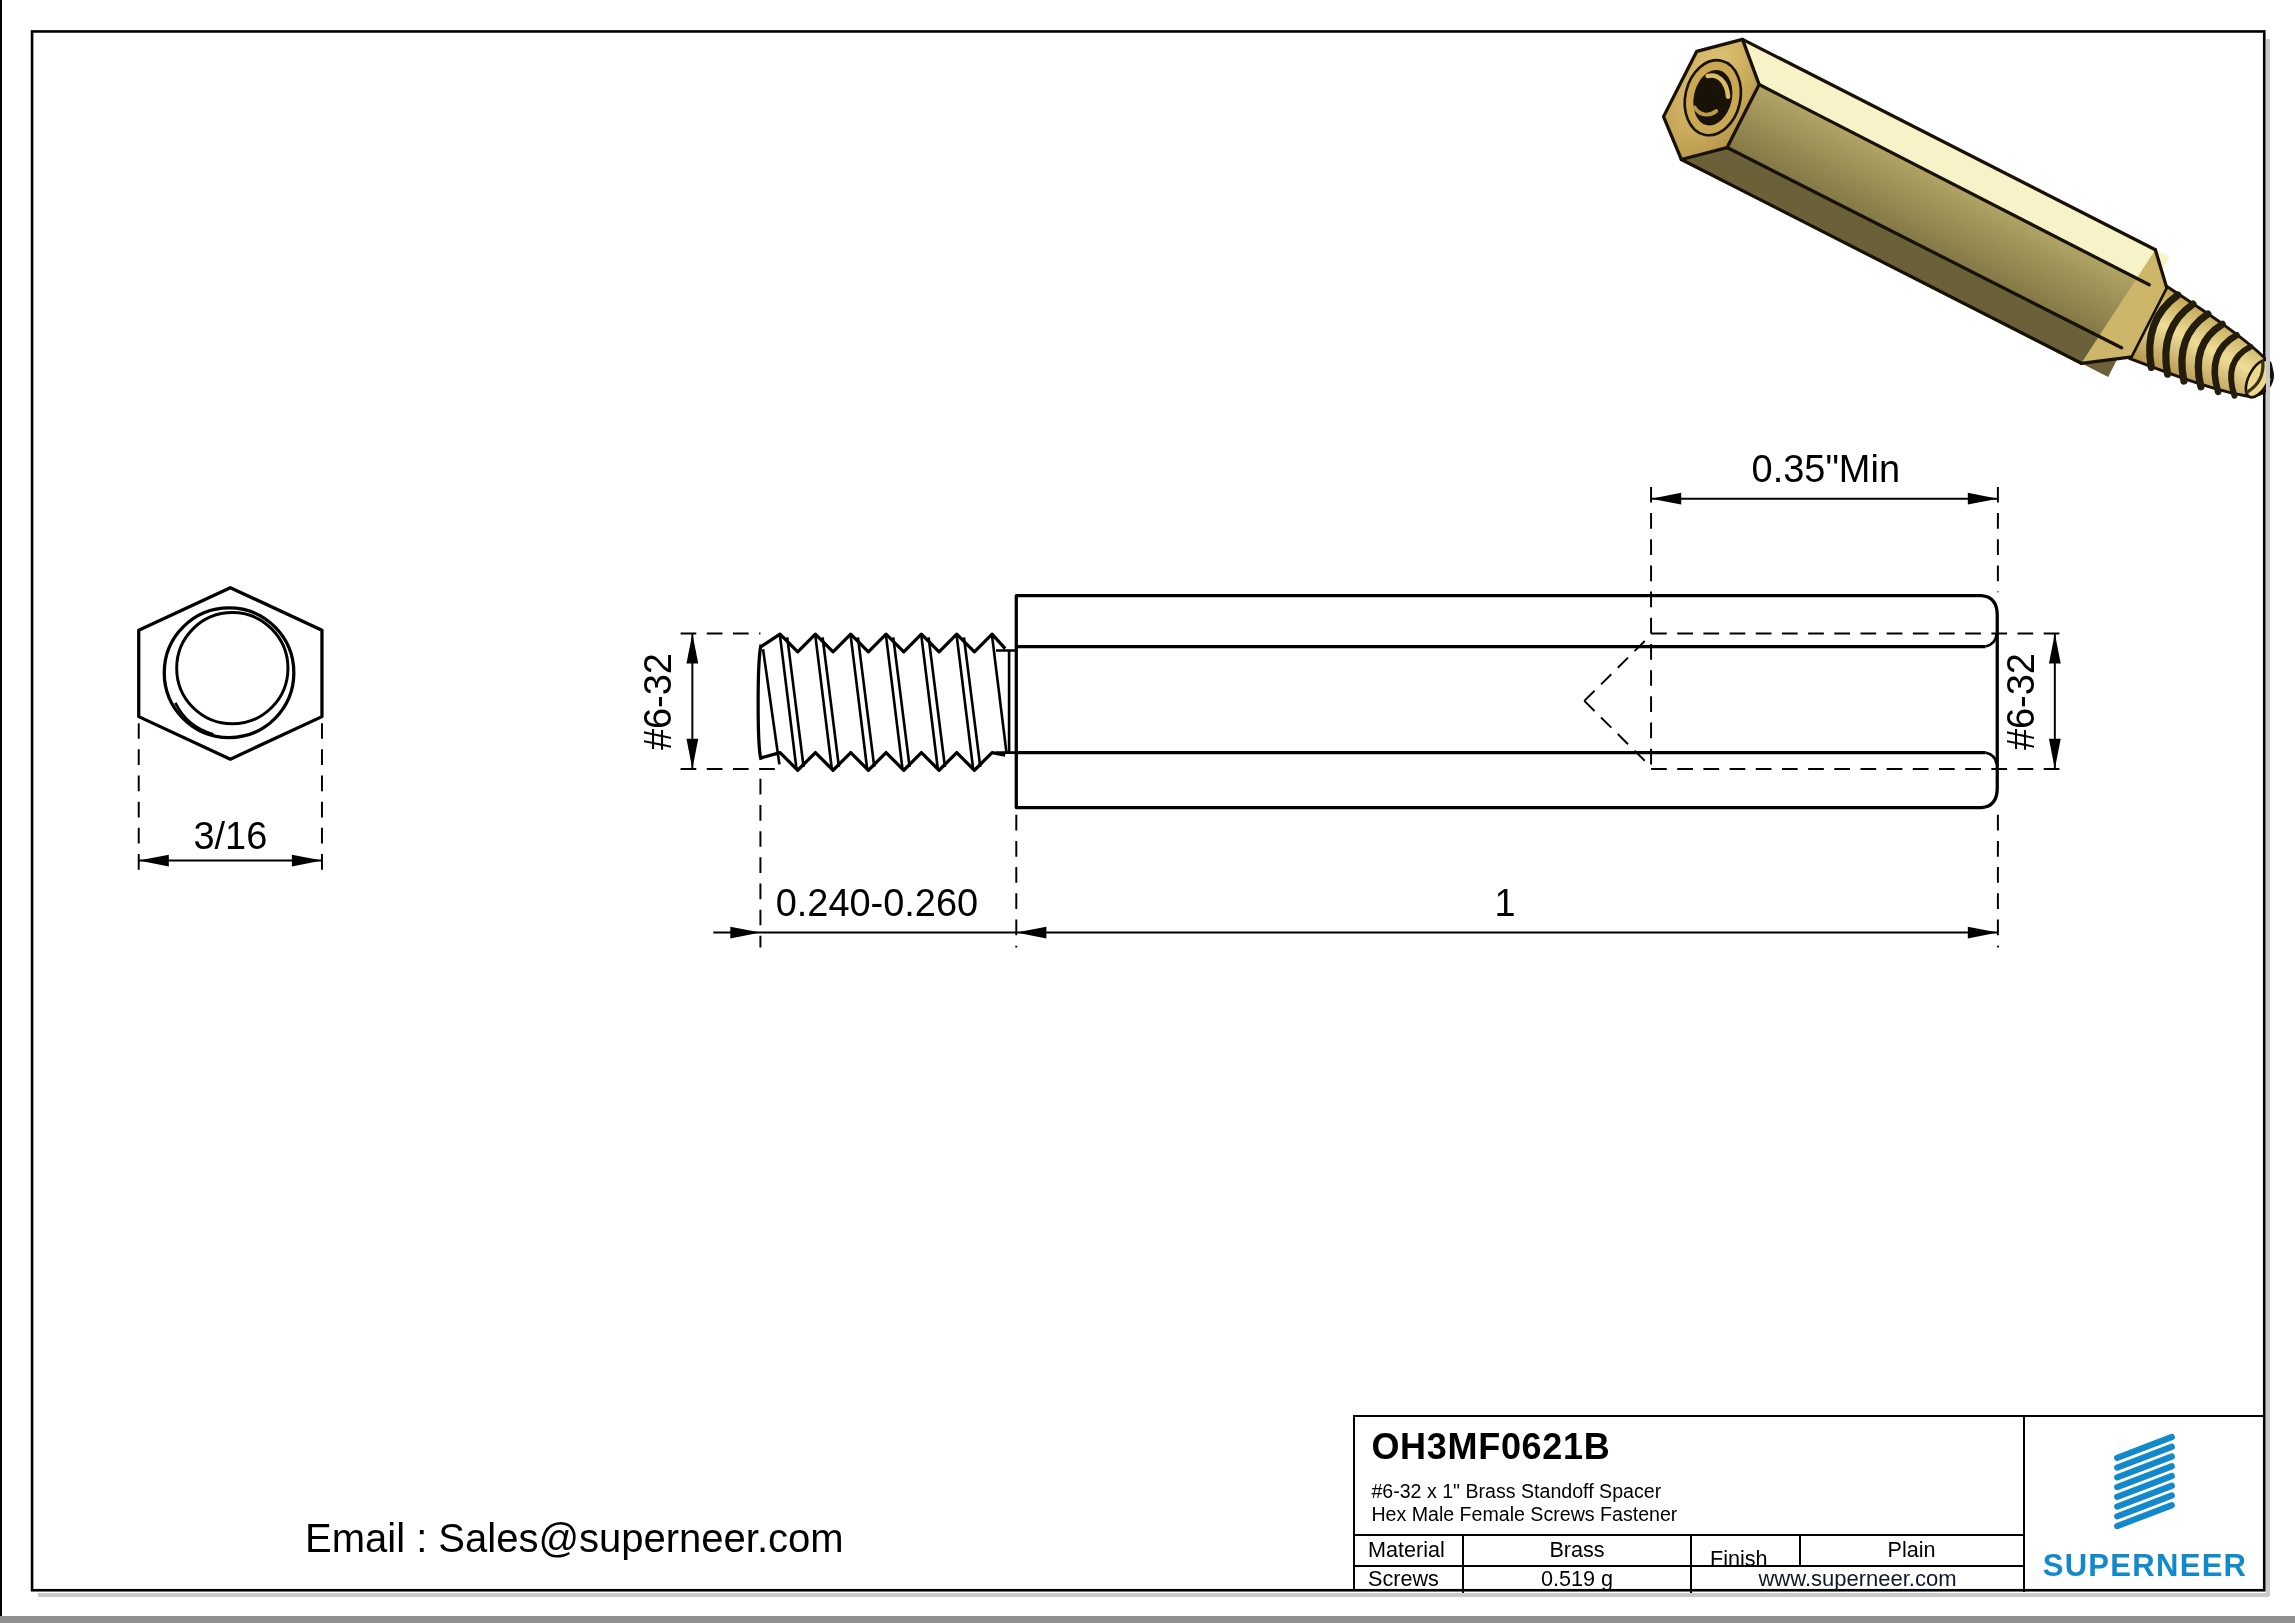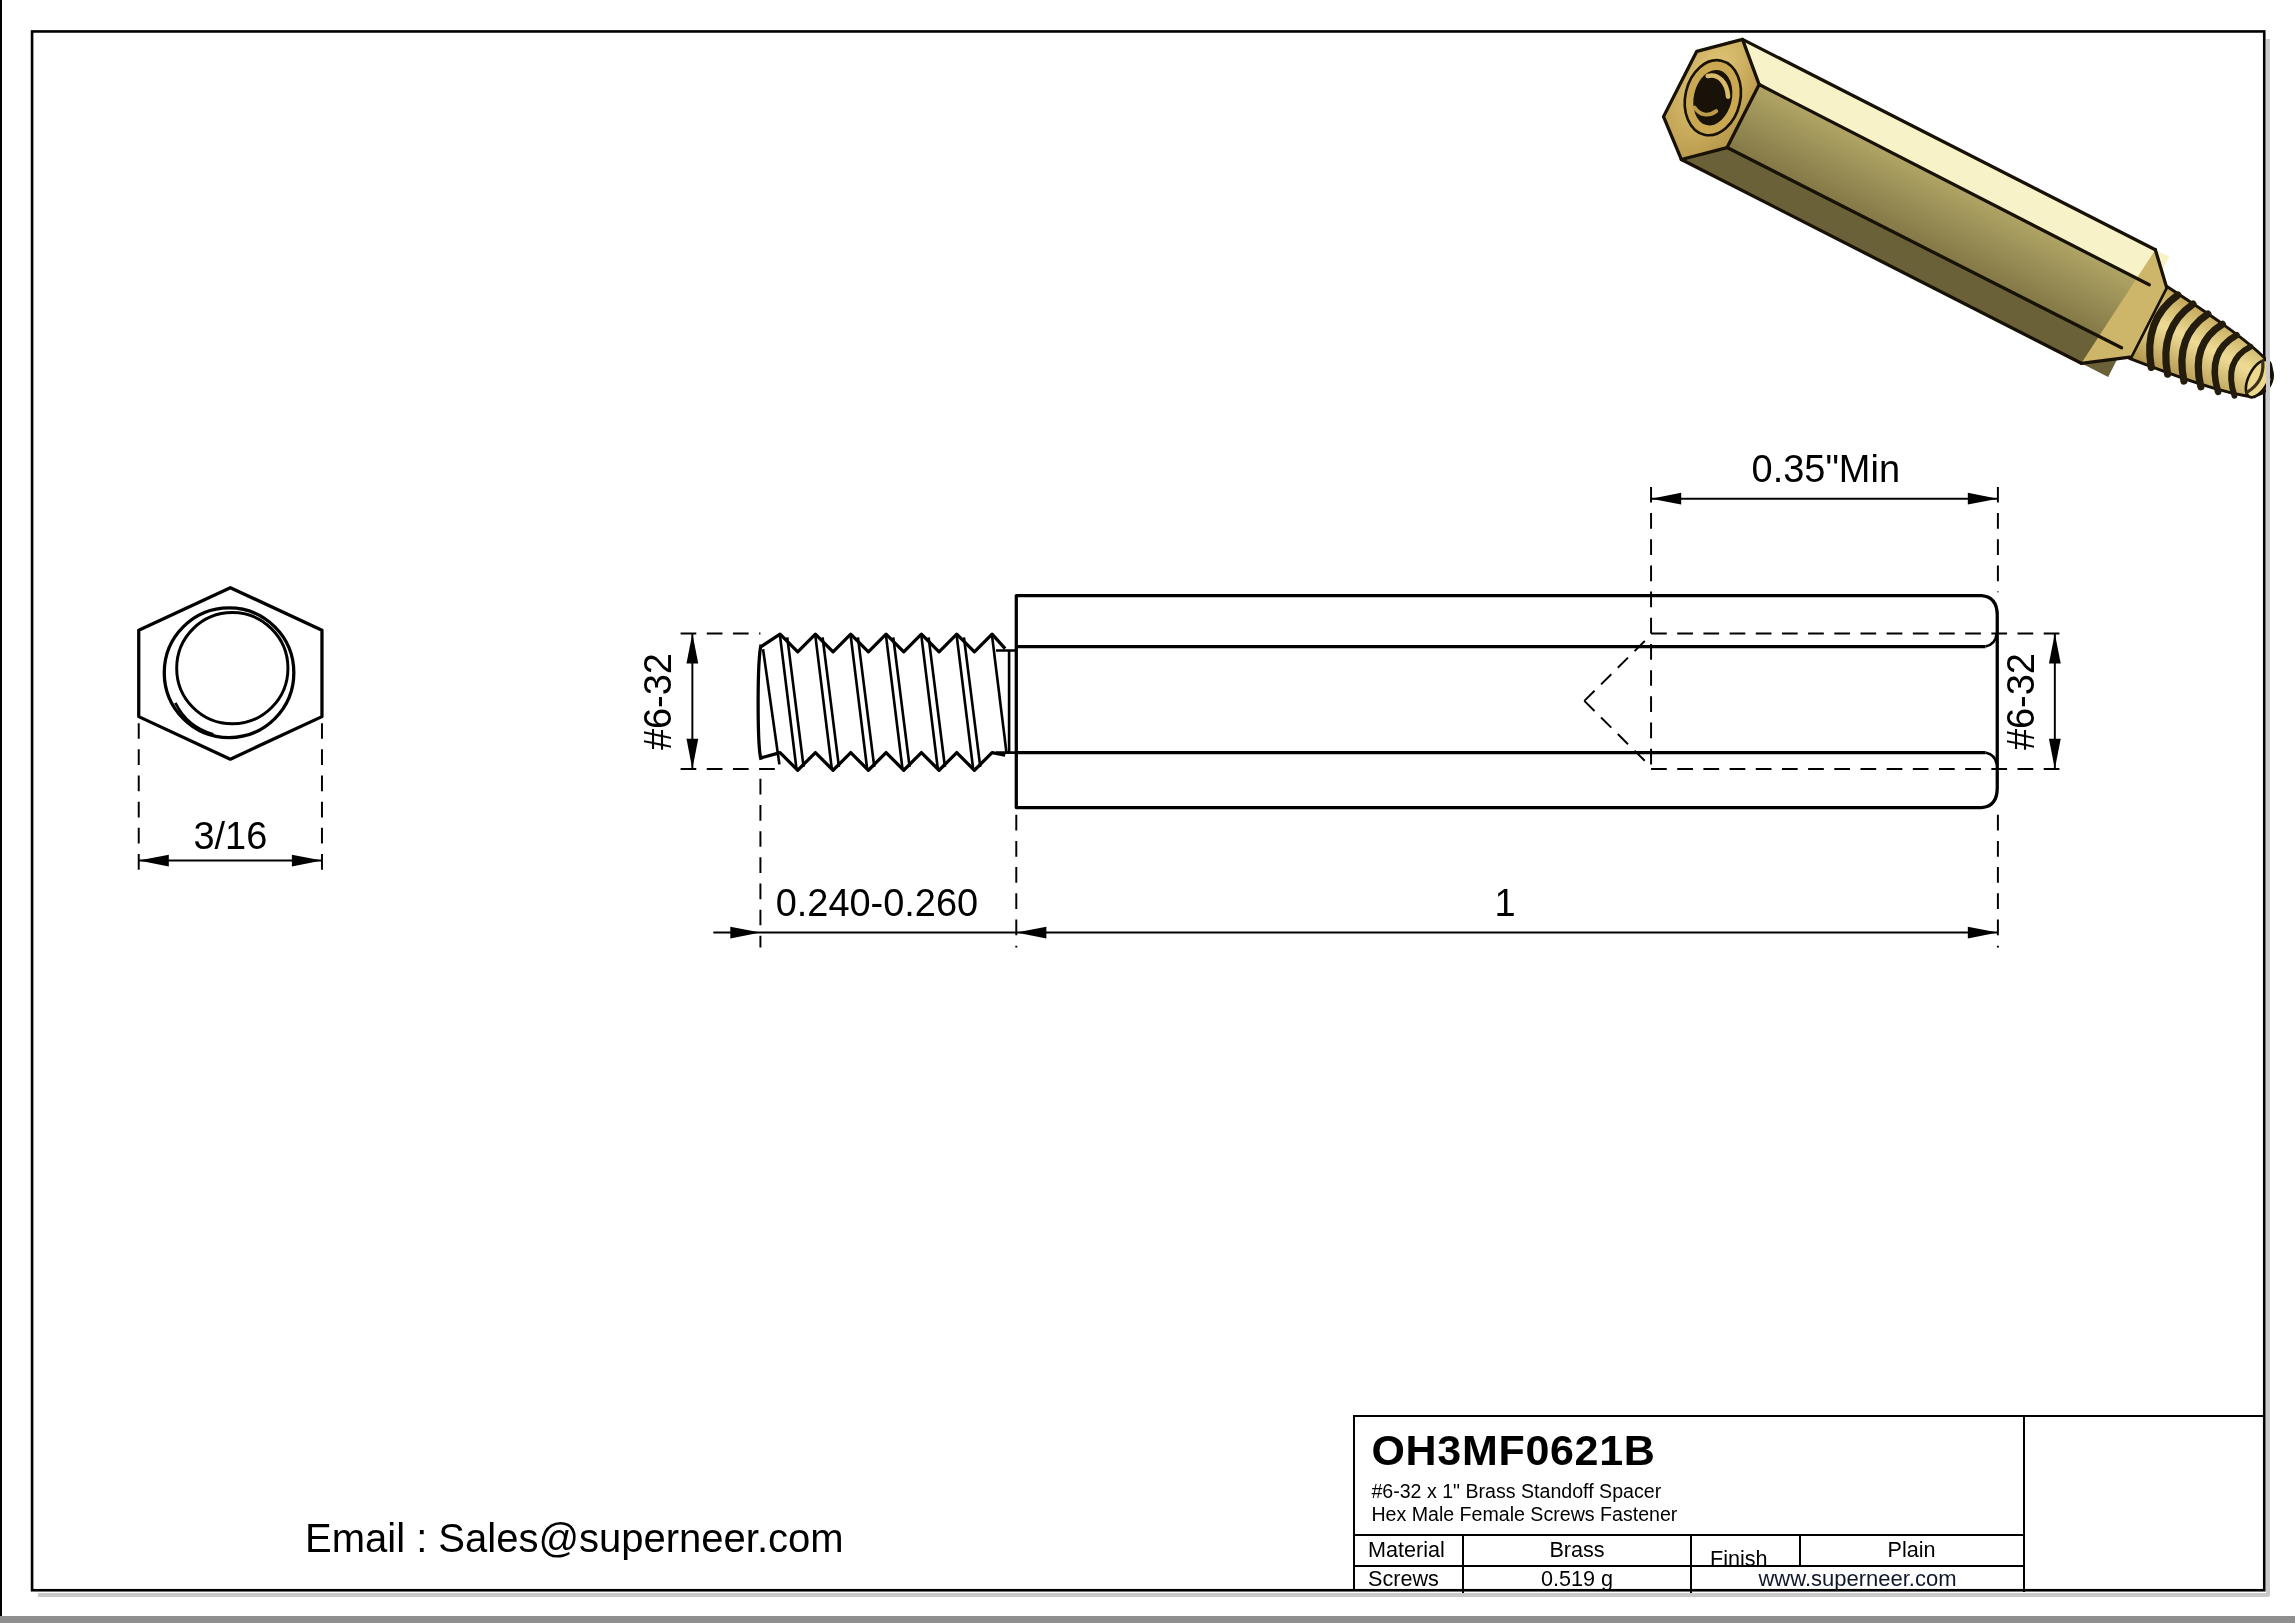--- a/index.html
+++ b/index.html
@@ -8,21 +8,21 @@
   .edge-left{position:absolute;left:0;top:0;width:2px;height:1623px;background:#000;}
   .bar-bottom{position:absolute;left:0;top:1616px;width:2295px;height:7.2px;background:#8f8f8f;}
   .shadow-r{position:absolute;left:2266px;top:39px;width:3.9px;height:1557px;background:#c9c9c9;}
   .shadow-b{position:absolute;left:38px;top:1593px;width:2231px;height:3.9px;background:#c9c9c9;}
   svg.draw{position:absolute;left:0;top:0;}
   .dim-text{font-size:58px;fill:#000;}
   
   .tb{position:absolute;left:1353px;top:1415px;width:912px;height:175px;
       border-left:2px solid #000;border-top:2px solid #000;box-sizing:border-box;}
   .tb .ln{position:absolute;background:#000;}
-  .tb-part{position:absolute;left:16.4px;top:9.2px;font-size:43px;font-weight:bold;letter-spacing:0.7px;}
+  .tb-part{position:absolute;left:16.4px;top:9.2px;font-size:36px;font-weight:bold;letter-spacing:0.7px;}
   .tb-desc{position:absolute;left:16.4px;top:63px;font-size:19.6px;line-height:23px;}
   .cell{position:absolute;font-size:21.6px;display:flex;align-items:center;}
   .cell.center{justify-content:center;}
   .brand-panel{position:absolute;left:668px;top:0;width:244px;height:175px;}
   .brand-name{position:absolute;left:0;top:131px;width:100%;text-align:center;
               font-size:31px;font-weight:bold;letter-spacing:1.3px;}
   .logo{position:absolute;left:89px;top:13px;}
   .email{position:absolute;left:305px;top:1516px;font-size:40px;}
   .site{font-size:22px;}
 </style>
@@ -169,20 +169,35 @@
 
     <div class="cell" style="left:13px;top:117px;width:92px;height:31px;">Material</div>
     <div class="cell center" style="left:109px;top:117px;width:226px;height:31px;">Brass</div>
     <div class="cell" style="left:355px;top:117px;width:88px;height:49px;">Finish</div>
     <div class="cell center" style="left:446px;top:117px;width:221px;height:31px;">Plain</div>
 
     <div class="cell" style="left:13px;top:148px;width:92px;height:27.5px;">Screws</div>
     <div class="cell center" style="left:109px;top:148px;width:226px;height:27.5px;">0.519 g</div>
     <div class="cell center site" style="left:337px;top:148px;width:331px;height:27.5px;color:#0f172a;">www.superneer.com</div>
 
+    <div class="brand-panel">
+      <svg class="logo" width="65" height="105" viewBox="0 0 100 160">
+        <g stroke="#1289ca" stroke-width="9.5" stroke-linecap="round">
+          <line x1="8" y1="42" x2="92" y2="10"></line>
+          <line x1="8" y1="57" x2="92" y2="25"></line>
+          <line x1="8" y1="72" x2="92" y2="40"></line>
+          <line x1="8" y1="87" x2="92" y2="55"></line>
+          <line x1="8" y1="102" x2="92" y2="70"></line>
+          <line x1="8" y1="117" x2="92" y2="85"></line>
+          <line x1="8" y1="132" x2="92" y2="100"></line>
+          <line x1="8" y1="147" x2="92" y2="115"></line>
+        </g>
+      </svg>
+      <div class="brand-name" style="color:#1289ca;">SUPERNEER</div>
+    </div>
   </div>
 
   <div class="shadow-r"></div>
   <div class="shadow-b"></div>
   <div class="edge-left"></div>
   <div class="bar-bottom"></div>
 </div>
 
 
 </body></html>

